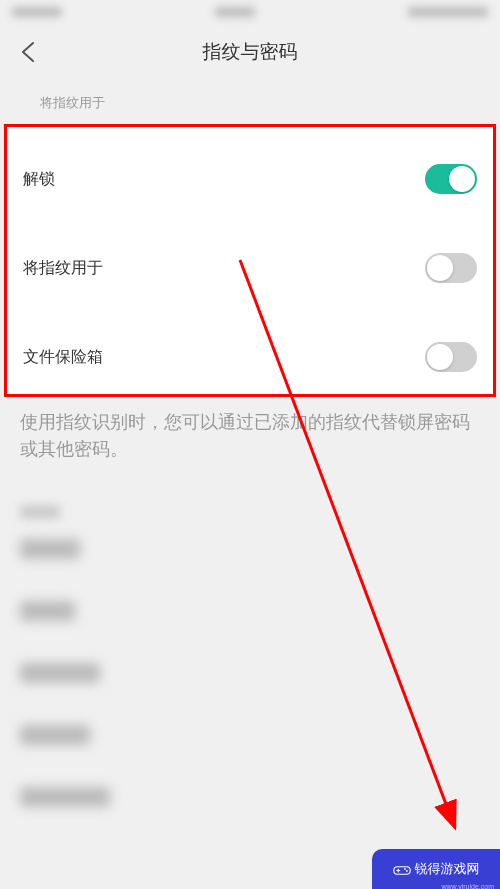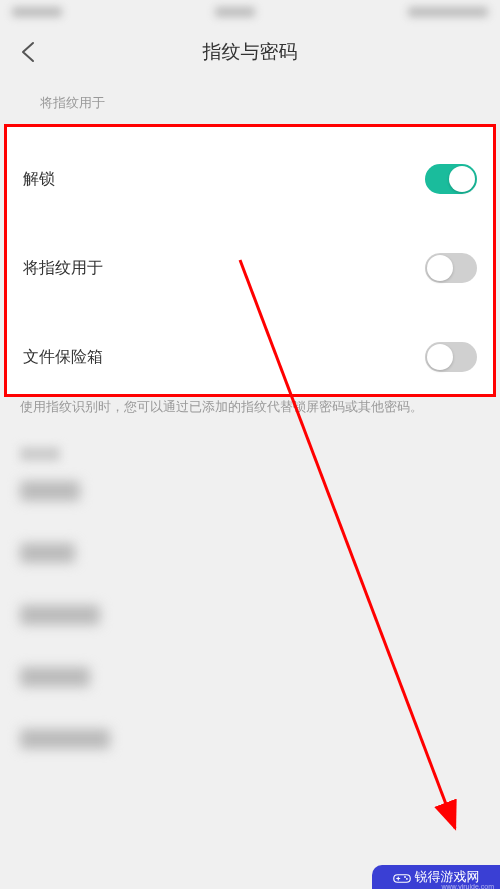--- a/index.html
+++ b/index.html
@@ -101,22 +101,22 @@
       top: 2px;
       box-shadow: 0 1px 3px rgba(0,0,0,0.2);
     }
     .toggle.on .toggle-knob {
       right: 2px;
     }
     .toggle.off .toggle-knob {
       left: 2px;
     }
     .description {
-      padding: 0 20px;
-      font-size: 13px;
+      padding: 12px 20px;
+      font-size: 18px;
       color: #999;
       line-height: 1.5;
     }
     .blurred-section {
       margin-top: 30px;
       padding: 0 20px;
     }
     .blurred-label {
       height: 14px;
       width: 40px;
@@ -143,21 +143,21 @@
       width: 500px;
       height: 889px;
       pointer-events: none;
       z-index: 10;
     }
     .watermark {
       position: absolute;
       bottom: 0;
       right: 0;
       width: 128px;
-      height: 24px;
+      height: 40px;
       background: #3a3fd4;
       border-top-left-radius: 10px;
       display: flex;
       align-items: center;
       justify-content: center;
       gap: 4px;
       z-index: 20;
     }
     .watermark-icon {
       width: 18px;

